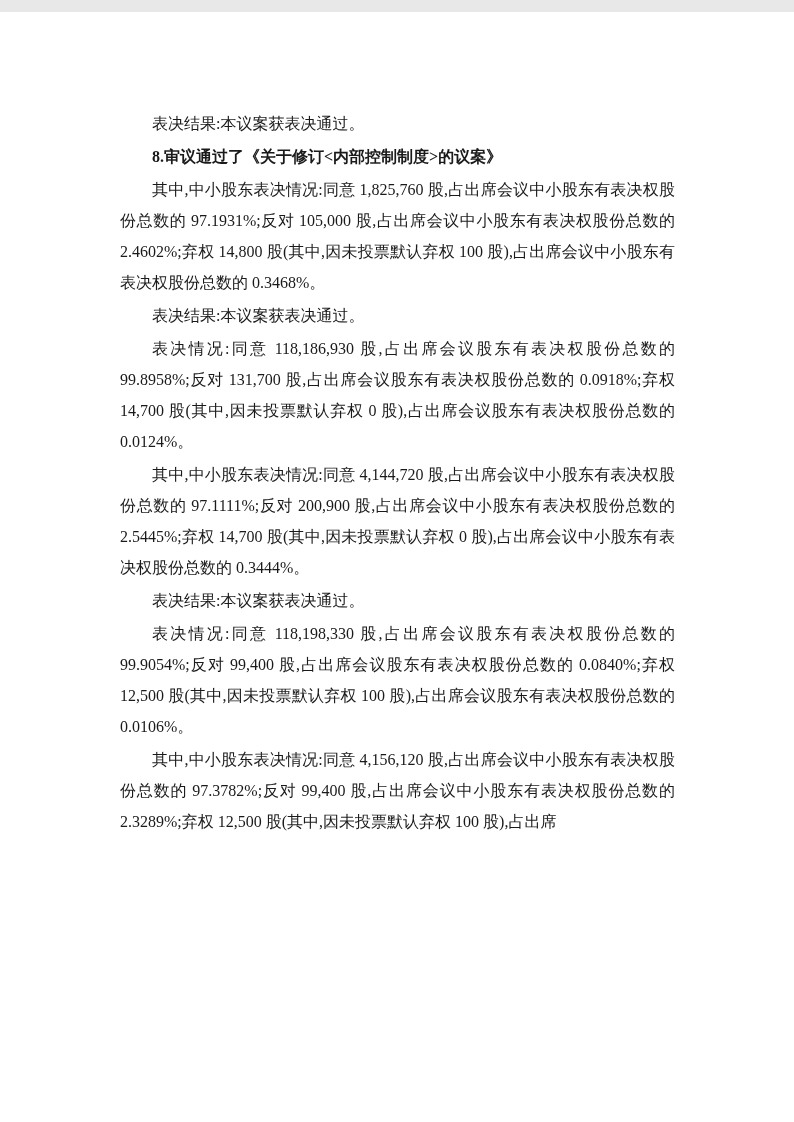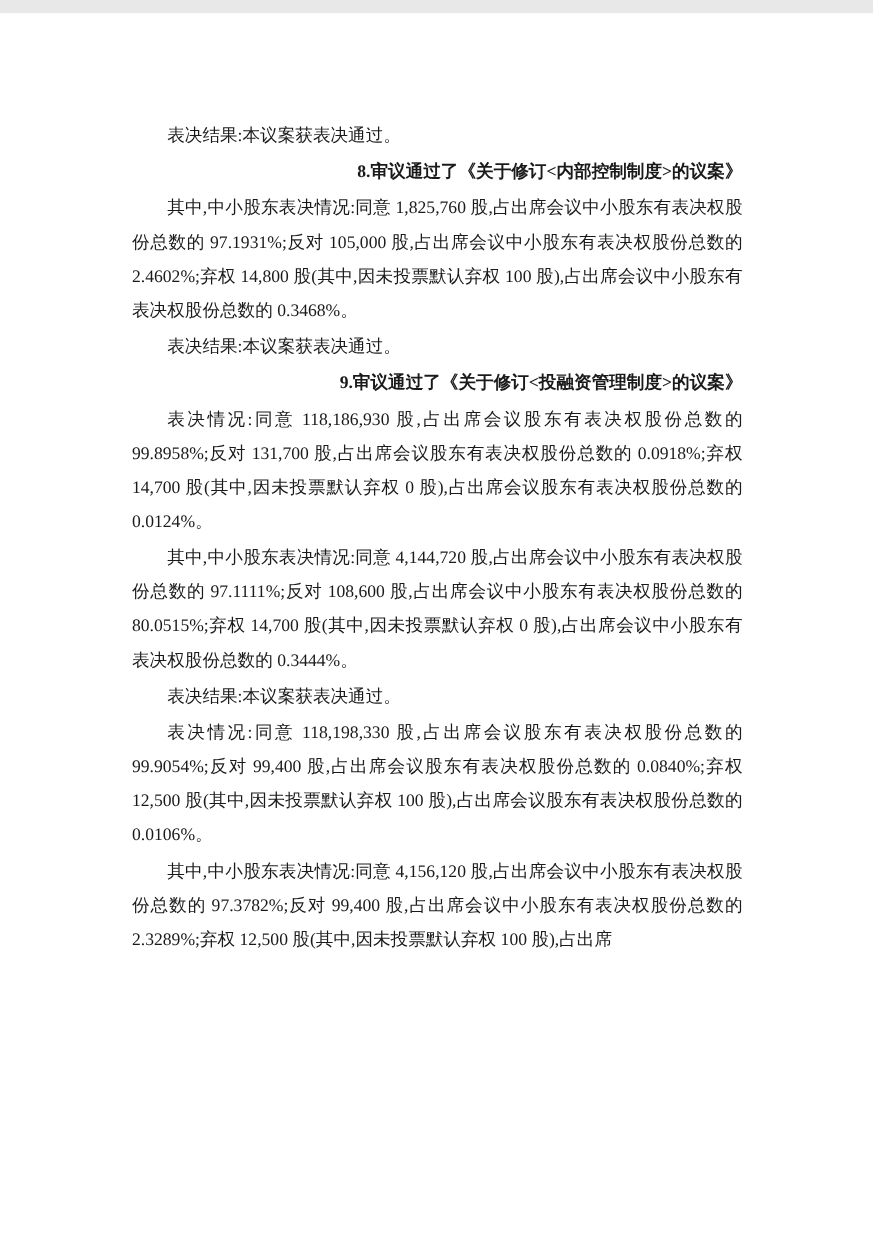--- a/index.html
+++ b/index.html
@@ -22,33 +22,32 @@
   }
   .page p {
     margin: 0 0 2px 0;
     line-height: 31px;
     text-align: justify;
     text-indent: 2em;
     word-break: break-word;
   }
   .page p.heading {
     font-weight: 700;
-    text-align: right;
+    text-align: left;
   }
 </style>
 </head>
 <body>
 
 <div class="page">
   <p class="para">表决结果:本议案获表决通过。</p>
 
   <p class="heading">8.审议通过了《关于修订&lt;内部控制制度&gt;的议案》</p>
   <p class="para">其中,中小股东表决情况:同意 1,825,760 股,占出席会议中小股东有表决权股份总数的 97.1931%;反对 105,000 股,占出席会议中小股东有表决权股份总数的 2.4602%;弃权 14,800 股(其中,因未投票默认弃权 100 股),占出席会议中小股东有表决权股份总数的 0.3468%。</p>
   <p class="para">表决结果:本议案获表决通过。</p>
 
-  <p class="heading">9.审议通过了《关于修订&lt;投融资管理制度&gt;的议案》</p>
   <p class="para">表决情况:同意 118,186,930 股,占出席会议股东有表决权股份总数的 99.8958%;反对 131,700 股,占出席会议股东有表决权股份总数的 0.0918%;弃权 14,700 股(其中,因未投票默认弃权 0 股),占出席会议股东有表决权股份总数的 0.0124%。</p>
-  <p class="para">其中,中小股东表决情况:同意 4,144,720 股,占出席会议中小股东有表决权股份总数的 97.1111%;反对 108,600 股,占出席会议中小股东有表决权股份总数的 80.0515%;弃权 14,700 股(其中,因未投票默认弃权 0 股),占出席会议中小股东有表决权股份总数的 0.3444%。</p>
+  <p class="para">其中,中小股东表决情况:同意 4,144,720 股,占出席会议中小股东有表决权股份总数的 97.1111%;反对 200,900 股,占出席会议中小股东有表决权股份总数的 2.5445%;弃权 14,700 股(其中,因未投票默认弃权 0 股),占出席会议中小股东有表决权股份总数的 0.3444%。</p>
   <p class="para">表决结果:本议案获表决通过。</p>
 
   <p class="para">表决情况:同意 118,198,330 股,占出席会议股东有表决权股份总数的 99.9054%;反对 99,400 股,占出席会议股东有表决权股份总数的 0.0840%;弃权 12,500 股(其中,因未投票默认弃权 100 股),占出席会议股东有表决权股份总数的 0.0106%。</p>
   <p class="para">其中,中小股东表决情况:同意 4,156,120 股,占出席会议中小股东有表决权股份总数的 97.3782%;反对 99,400 股,占出席会议中小股东有表决权股份总数的 2.3289%;弃权 12,500 股(其中,因未投票默认弃权 100 股),占出席</p>
 </div>
 
 </body></html>

